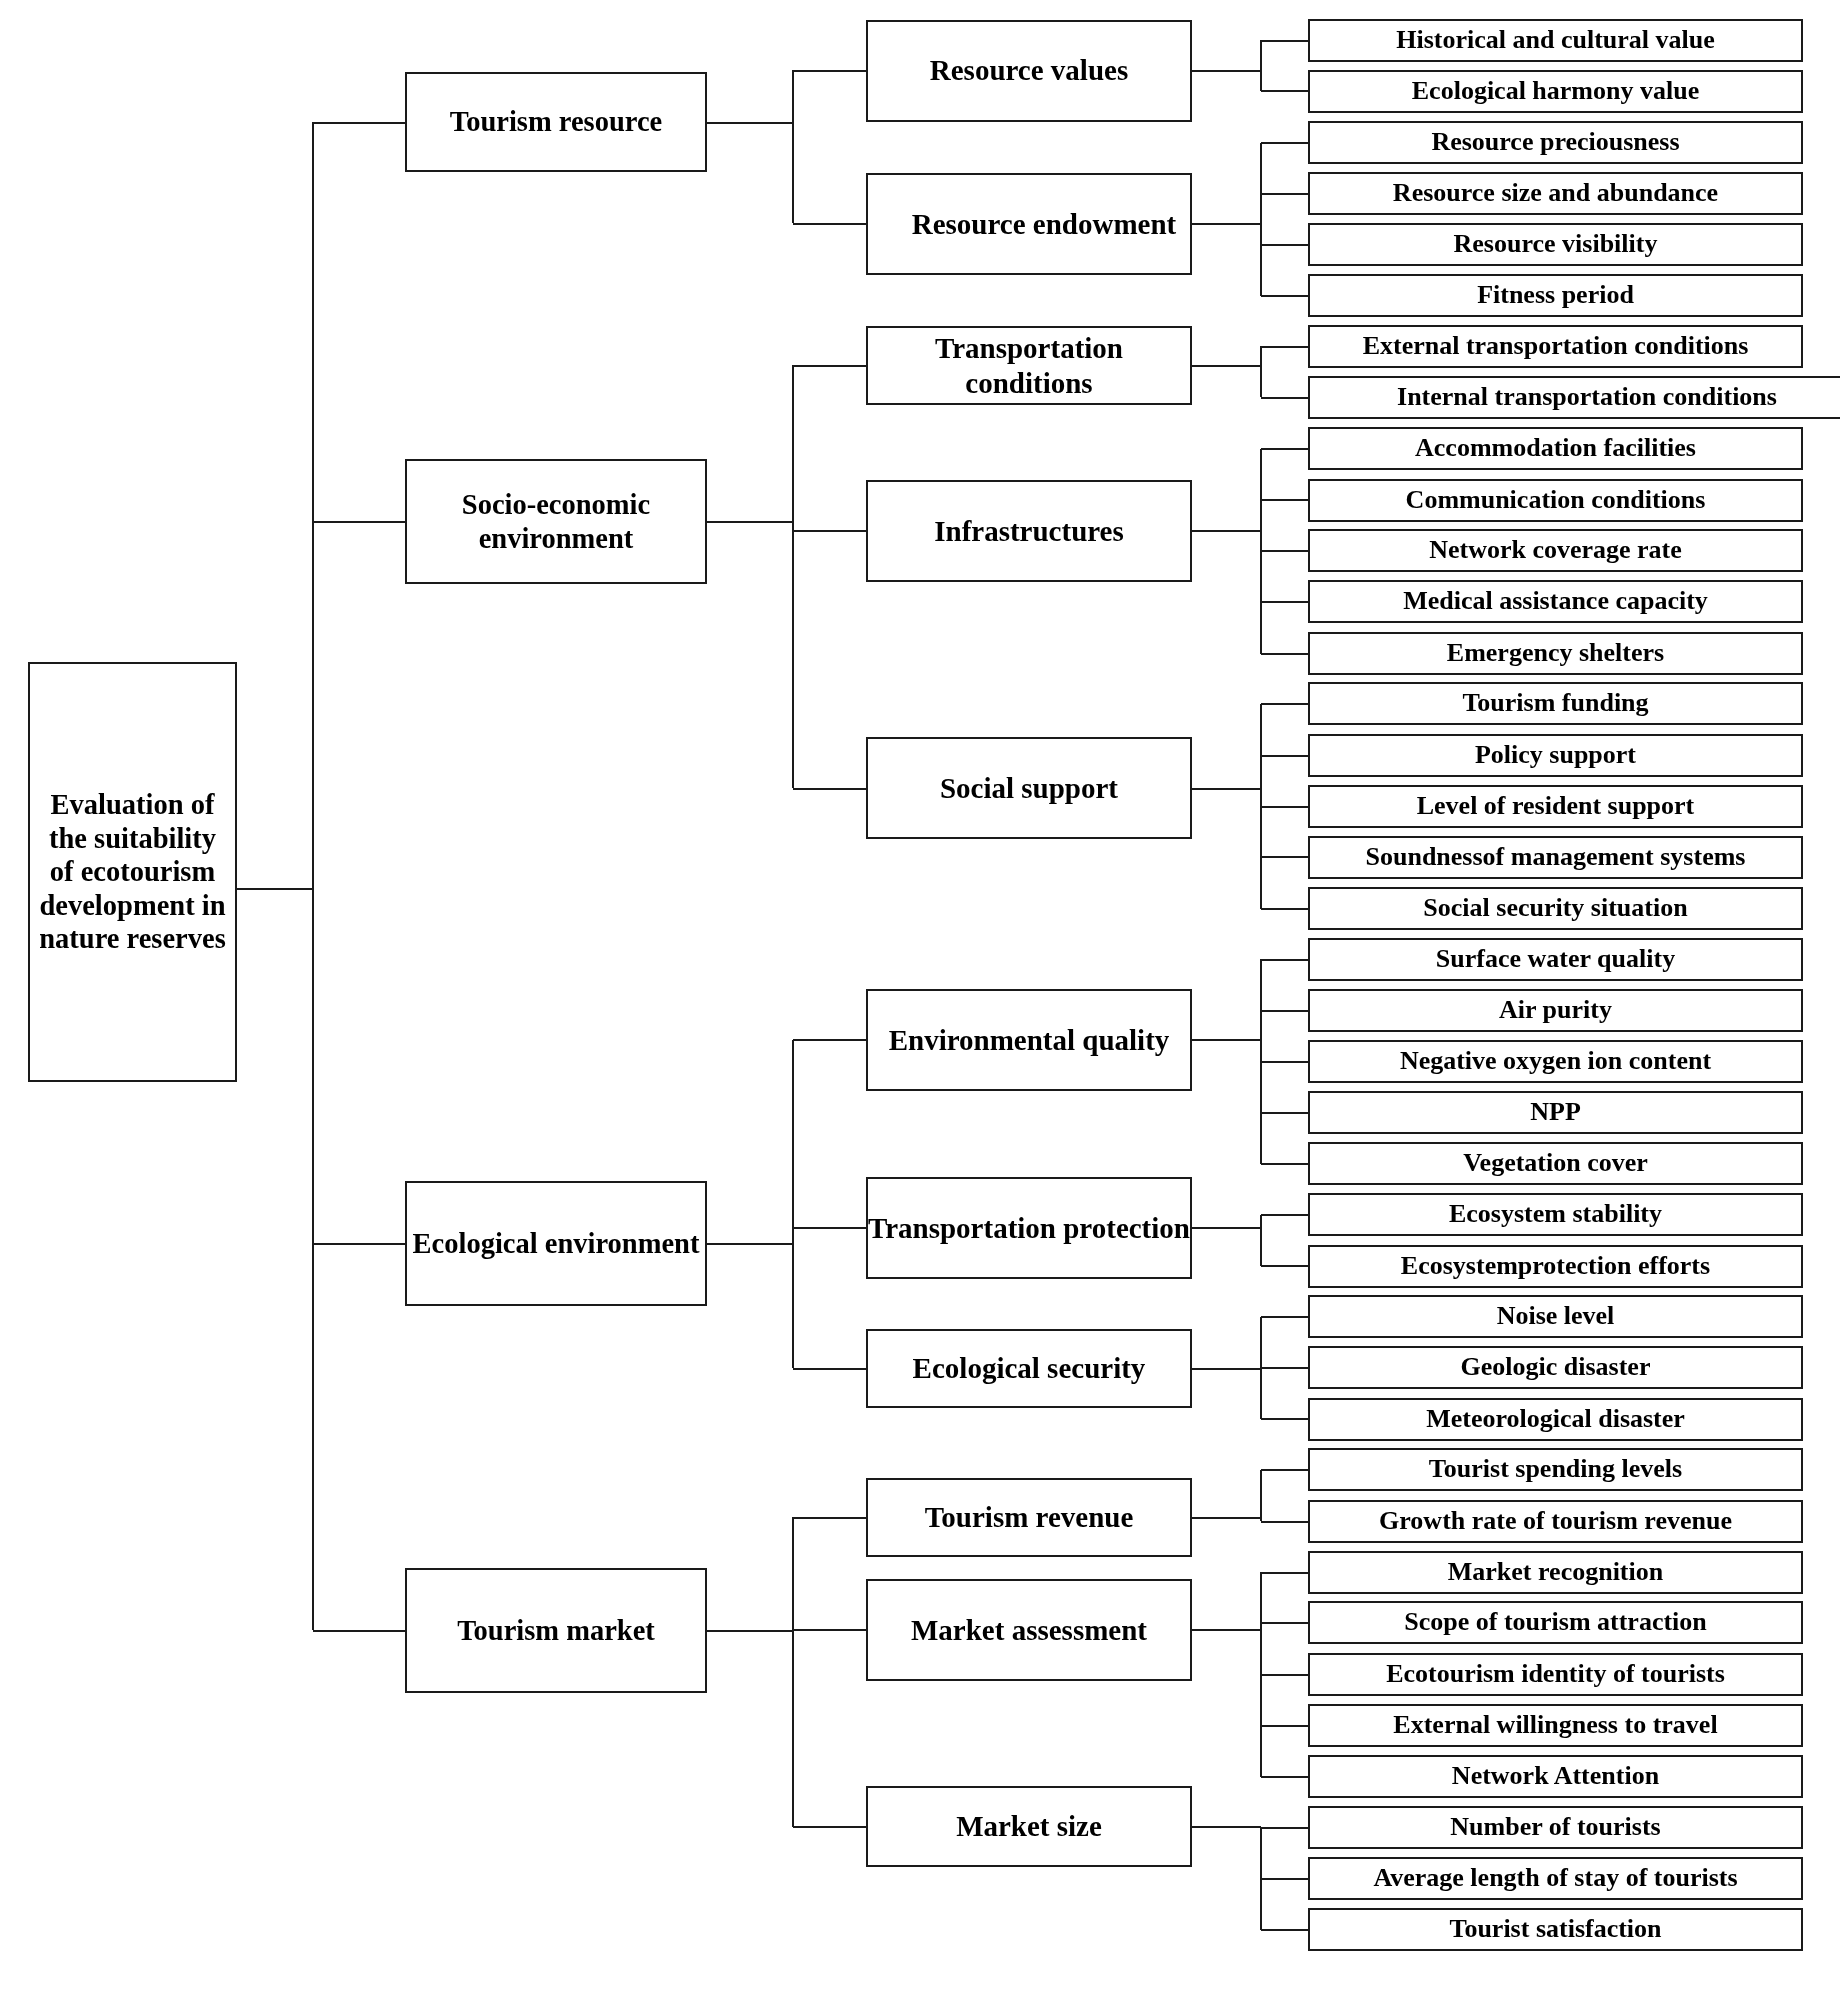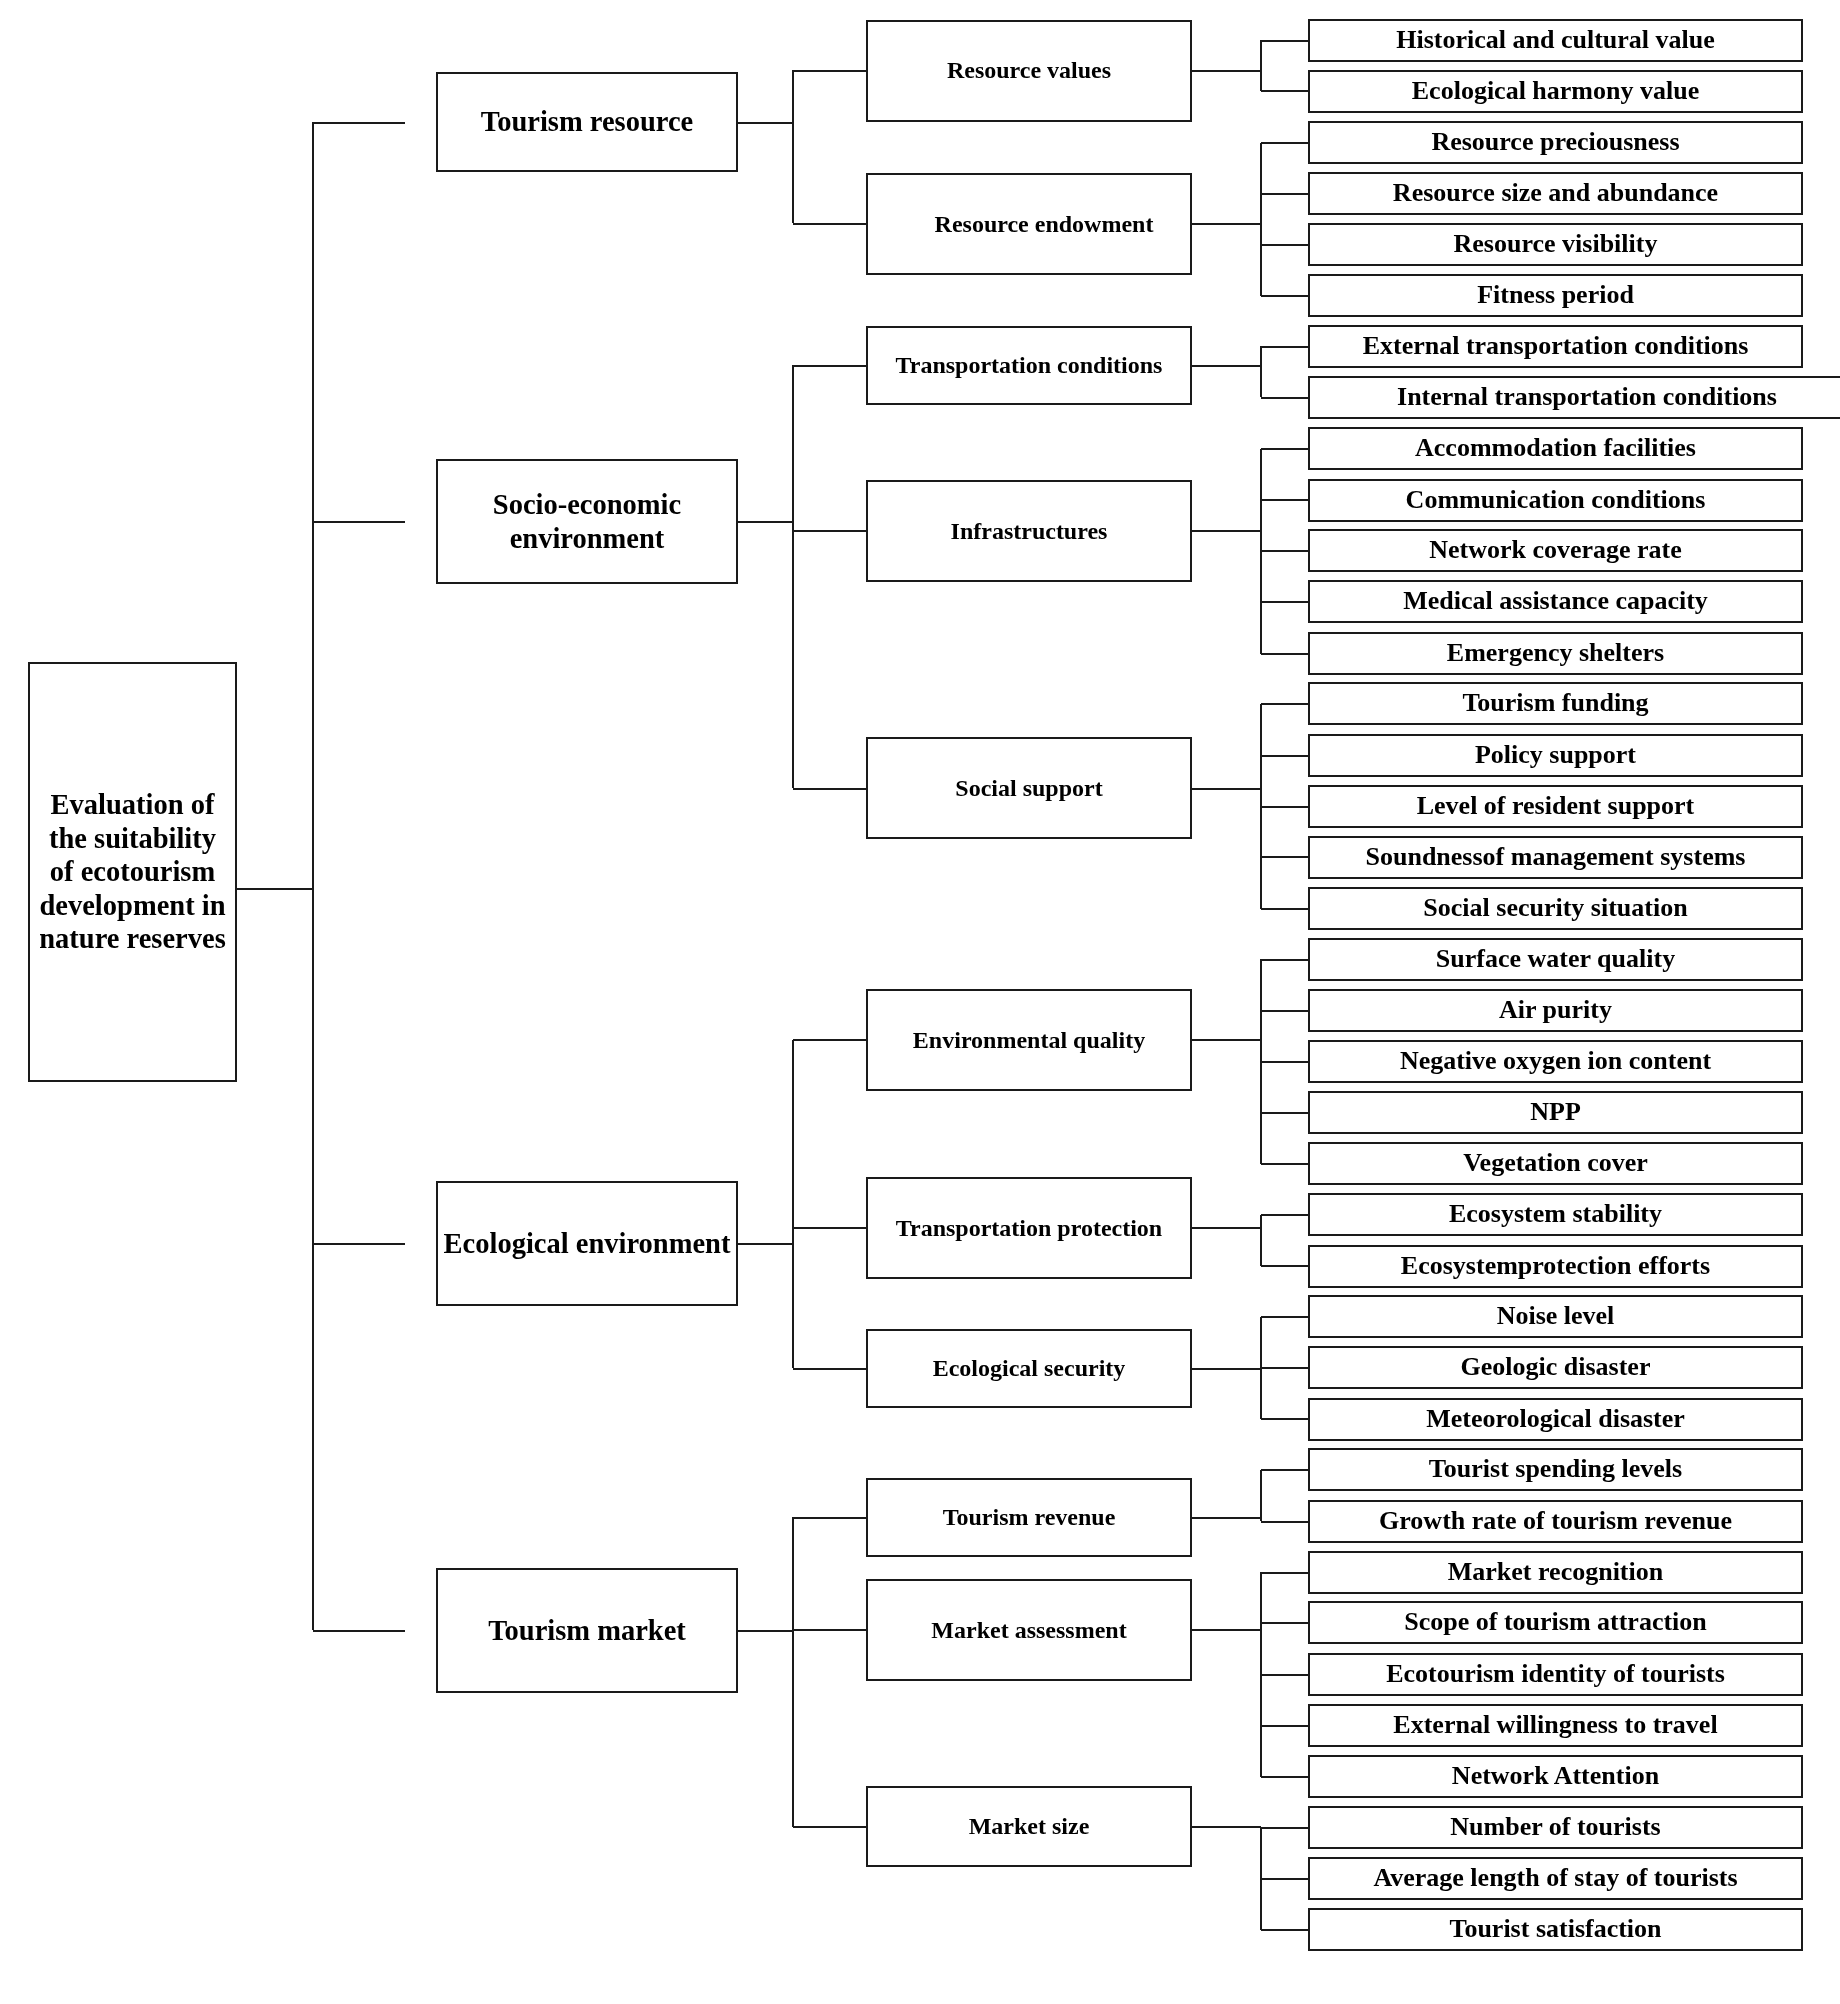--- a/index.html
+++ b/index.html
@@ -18,22 +18,22 @@
     display:flex;
     align-items:center;
     justify-content:center;
     text-align:center;
     font-weight:bold;
     color:#000000;
     line-height:1.18;
     z-index:5;
   }
   .box.leaf{ font-size:26px; border-width:2.1px; padding:0 4.2px;}
-  .box.mid { font-size:24px; }
-  .box.l2  { font-size:28.5px;margin-left:31px; }
+  .box.mid { font-size:29px; }
+  .box.l2  { font-size:28.5px; }
   .box.root{ font-size:28.5px; padding:0 7px;}
   .ln{
     position:absolute;
     background:#1a1a1a;
     z-index:2;
   }
   .ln.h{ height:2.1px; }
   .ln.v{ width:2.1px; }
 </style>
 </head>

